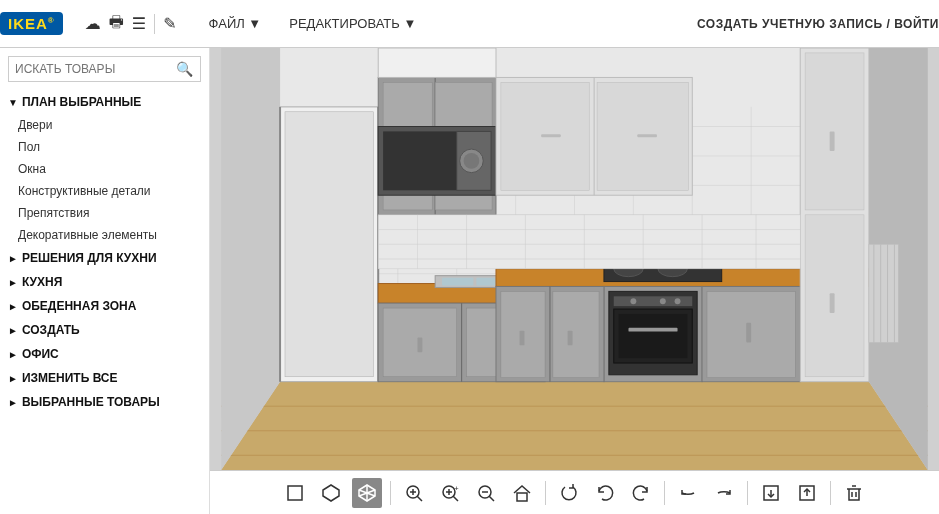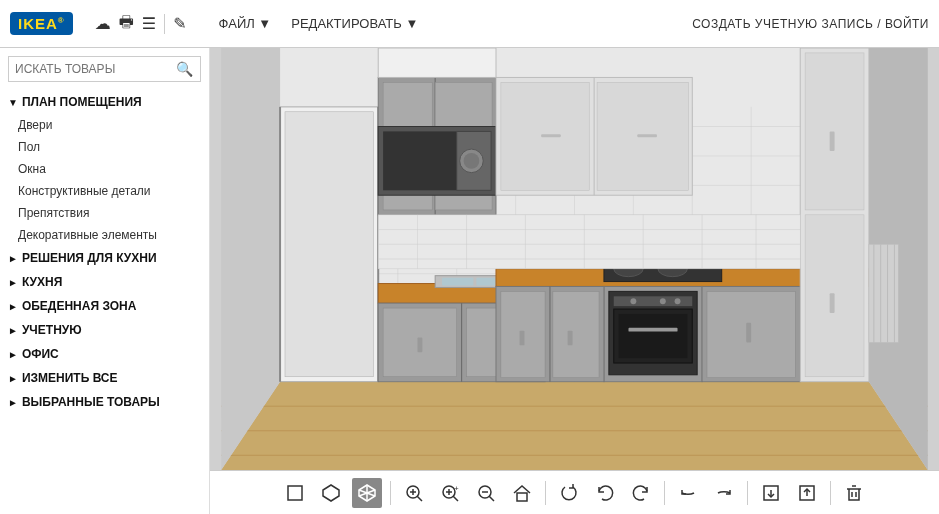--- a/index.html
+++ b/index.html
@@ -1,33 +1,33 @@
 <!DOCTYPE html>
 <html><head>
   <meta charset="utf-8">
   <style>
     * { margin: 0; padding: 0; box-sizing: border-box; }
     body { width: 939px; height: 514px; font-family: Arial, sans-serif; font-size: 13px; overflow: hidden; background: #fff; display: flex; flex-direction: column; }
 
     
     #topbar {
       display: flex; align-items: center; height: 48px; background: #fff;
-      border-bottom: 1px solid #ccc; padding: 0 10px; gap: 12px;
+      border-bottom: 1px solid #ccc; padding: 0 0; gap: 12px;
     }
     #ikea-logo {
       background: #0058A3; color: #FFDA1A; font-weight: 900; font-size: 15px;
       padding: 3px 8px; border-radius: 4px; letter-spacing: 1px; position: relative;
     }
     #ikea-logo::after { content: '®'; font-size: 8px; vertical-align: super; }
     .toolbar-icons { display: flex; align-items: center; gap: 8px; margin-left: 10px; }
     .toolbar-icon { font-size: 16px; cursor: pointer; color: #333; }
     .toolbar-sep { width: 1px; height: 20px; background: #ccc; }
-    .menu-items { display: flex; align-items: flex-end; gap: 0; margin-left: 10px; }
+    .menu-items { display: flex; align-items: flex-end; gap: 8px; margin-left: 10px; }
     .menu-item { font-size: 13px; color: #333; cursor: pointer; padding: 0 10px; }
-    .topbar-right { margin-left: auto; font-size: 12px; color: #333; cursor: pointer; font-weight: normal; letter-spacing: 0.5px; }
+    .topbar-right { margin-left: auto; font-size: 12px; color: #333; cursor: pointer; font-weight: bold; letter-spacing: 0.5px; }
 
     
     #main { display: flex; flex: 1; overflow: hidden; }
 
     
     #sidebar {
       width: 210px; min-width: 210px; background: #fff; border-right: 1px solid #ddd;
       overflow-y: auto; display: flex; flex-direction: column;
     }
     .search-box {
@@ -96,21 +96,21 @@
 
   <div id="sidebar">
     <div class="search-box">
       <input class="search-input" type="text" placeholder="ИСКАТЬ ТОВАРЫ" style="">
       <span class="search-icon">🔍</span>
     </div>
 
     <div class="sidebar-section">
       <div class="sidebar-cat">
         <span class="arrow">▼</span>
-        <span>ПЛАН ПОМЕЩЕНИЯ</span>
+        <span>ПЛАН ВЫБРАННЫЕ</span>
       </div>
       <div class="sidebar-sub-item">Двери</div>
       <div class="sidebar-sub-item">Пол</div>
       <div class="sidebar-sub-item">Окна</div>
       <div class="sidebar-sub-item">Конструктивные детали</div>
       <div class="sidebar-sub-item">Препятствия</div>
       <div class="sidebar-sub-item">Декоративные элементы</div>
     </div>
 
     <div class="sidebar-section">
@@ -127,21 +127,21 @@
     </div>
     <div class="sidebar-section">
       <div class="sidebar-cat">
         <span class="arrow">►</span>
         <span>ОБЕДЕННАЯ ЗОНА</span>
       </div>
     </div>
     <div class="sidebar-section">
       <div class="sidebar-cat">
         <span class="arrow">►</span>
-        <span>УЧЕТНУЮ</span>
+        <span>СОЗДАТЬ</span>
       </div>
     </div>
     <div class="sidebar-section">
       <div class="sidebar-cat">
         <span class="arrow">►</span>
         <span>ОФИС</span>
       </div>
     </div>
     <div class="sidebar-section">
       <div class="sidebar-cat">

